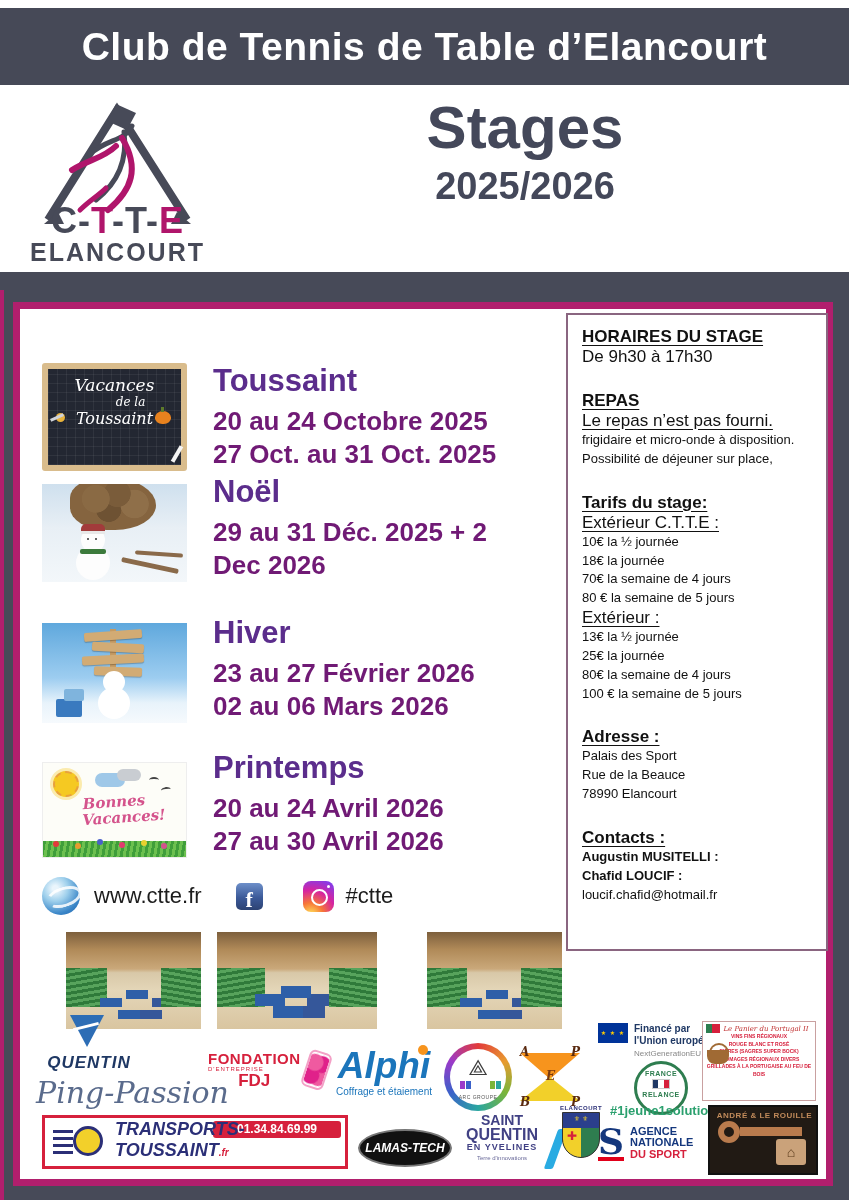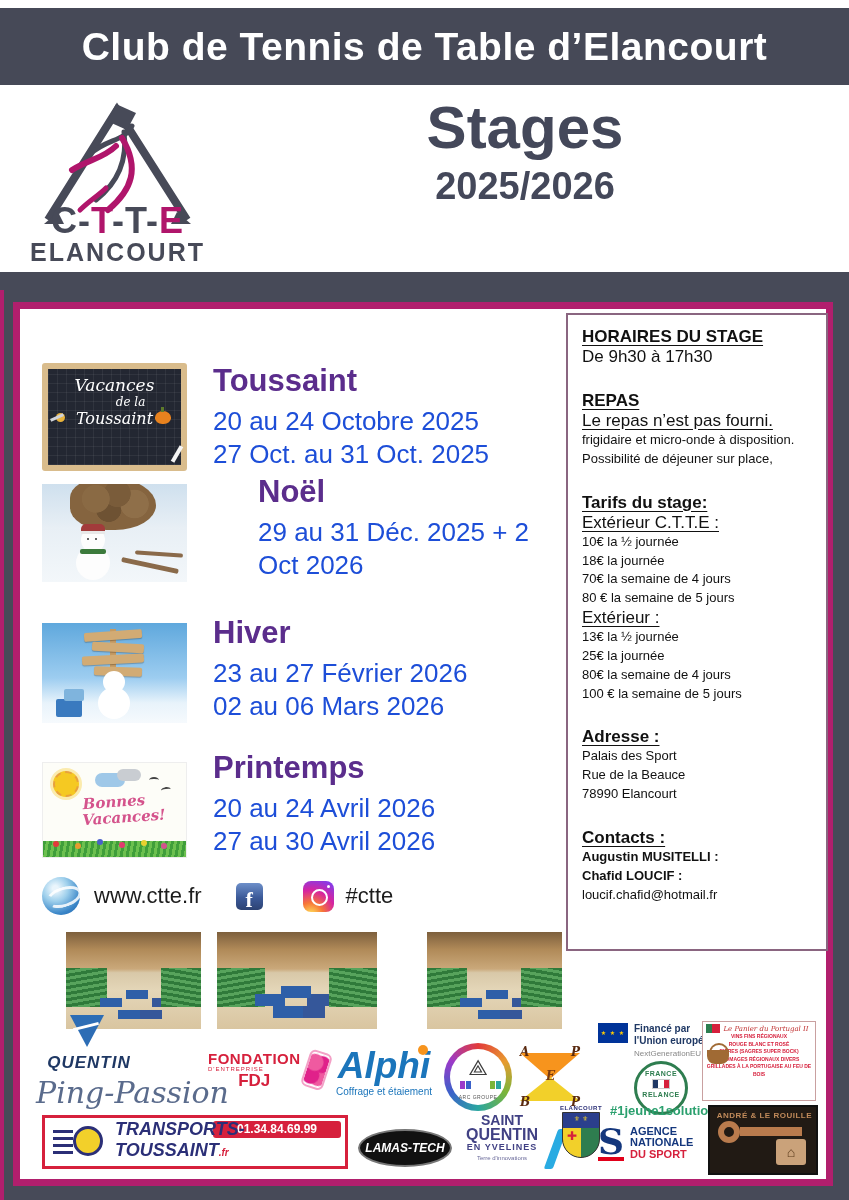--- a/index.html
+++ b/index.html
@@ -28,21 +28,21 @@
   .gray-section { position:absolute; top:272px; left:0; width:849px; height:928px; background:#474a58; }
   .edge-sliver { position:absolute; left:0; top:18px; bottom:0; width:4px; background:#b11f6d; }
   .content-box { position:absolute; left:13px; top:30px; width:820px; height:884px;
     background:#fff; border:7px solid #b11f6d; }
 
   
   .left-col { position:absolute; left:22px; top:26px; width:520px; }
   .period-row { display:flex; align-items:flex-end; }
   .p-img { width:145px; flex:0 0 145px; margin-right:26px; position:relative; overflow:hidden; }
   .p-text .p-title { font-size:31px; font-weight:bold; color:#5b2d8c; line-height:1.1; margin-bottom:7px; }
-  .p-text .p-date  { font-size:26px; font-weight:normal; color:#1d4ed8; line-height:1.27; }
+  .p-text .p-date  { font-size:26px; font-weight:bold; color:#701a75; line-height:1.27; }
 
   
   .img-toussaint { height:108px; margin-top:9px; background:#d9bc8c; border-radius:3px; padding:6px; }
   .img-toussaint .board { width:100%; height:100%; background:
       repeating-linear-gradient(0deg, rgba(255,255,255,.06) 0 1px, transparent 1px 9px),
       repeating-linear-gradient(90deg, rgba(255,255,255,.06) 0 1px, transparent 1px 9px), #232732;
       position:relative; font-family:"DejaVu Serif", serif; font-style:italic; color:#fff; text-align:center; }
   .img-toussaint .c1 { font-size:17px; padding-top:6px; }
   .img-toussaint .c2 { font-size:12px;padding-left:32px; }
   .img-toussaint .c3 { font-size:16px; }
@@ -292,35 +292,35 @@
               <div class="chalk"></div>
             </div>
           </div>
           <div class="p-text">
             <div class="p-title">Toussaint</div>
             <div class="p-date">20 au 24 Octobre 2025</div>
             <div class="p-date">27 Oct. au 31 Oct. 2025</div>
           </div>
         </div>
 
-        <div class="period-row" style="height:111px;gap:45px;">
+        <div class="period-row" style="height:111px;">
           <div class="p-img img-noel">
             <div class="pinecone"></div>
             <div class="sm-body"></div>
             <div class="sm-head"></div>
             <div class="sm-hat"></div>
             <div class="sm-scarf"></div>
             <div class="sm-eye1"></div>
             <div class="sm-eye2"></div>
             <div class="stick1"></div>
             <div class="stick2"></div>
           </div>
           <div class="p-text">
             <div class="p-title">Noël</div>
-            <div class="p-date" style="width:300px;">29 au 31 Déc. 2025 + 2 Oct 2026</div>
+            <div class="p-date" style="width:300px;">29 au 31 Déc. 2025 + 2 Dec 2026</div>
           </div>
         </div>
 
         <div class="period-row" style="height:141px;">
           <div class="p-img img-hiver">
             <div class="post"></div>
             <div class="sign s1"></div>
             <div class="sign s2"></div>
             <div class="sign s3"></div>
             <div class="sign s4"></div>

